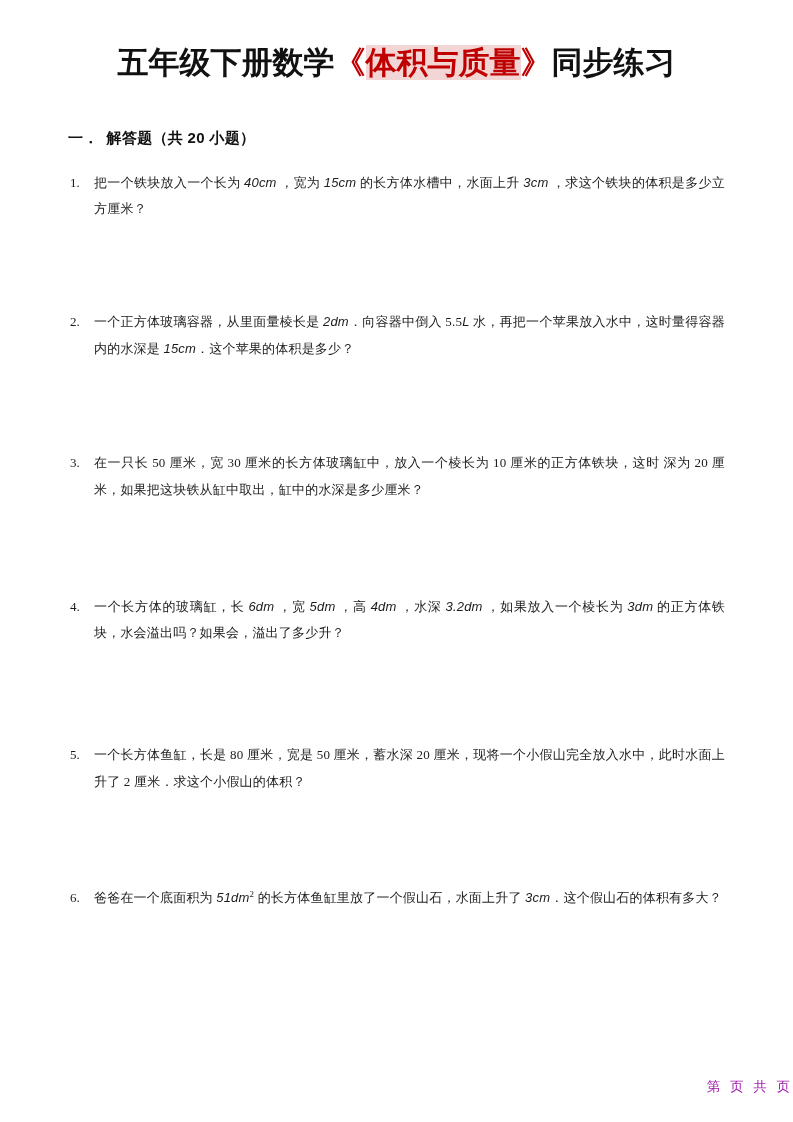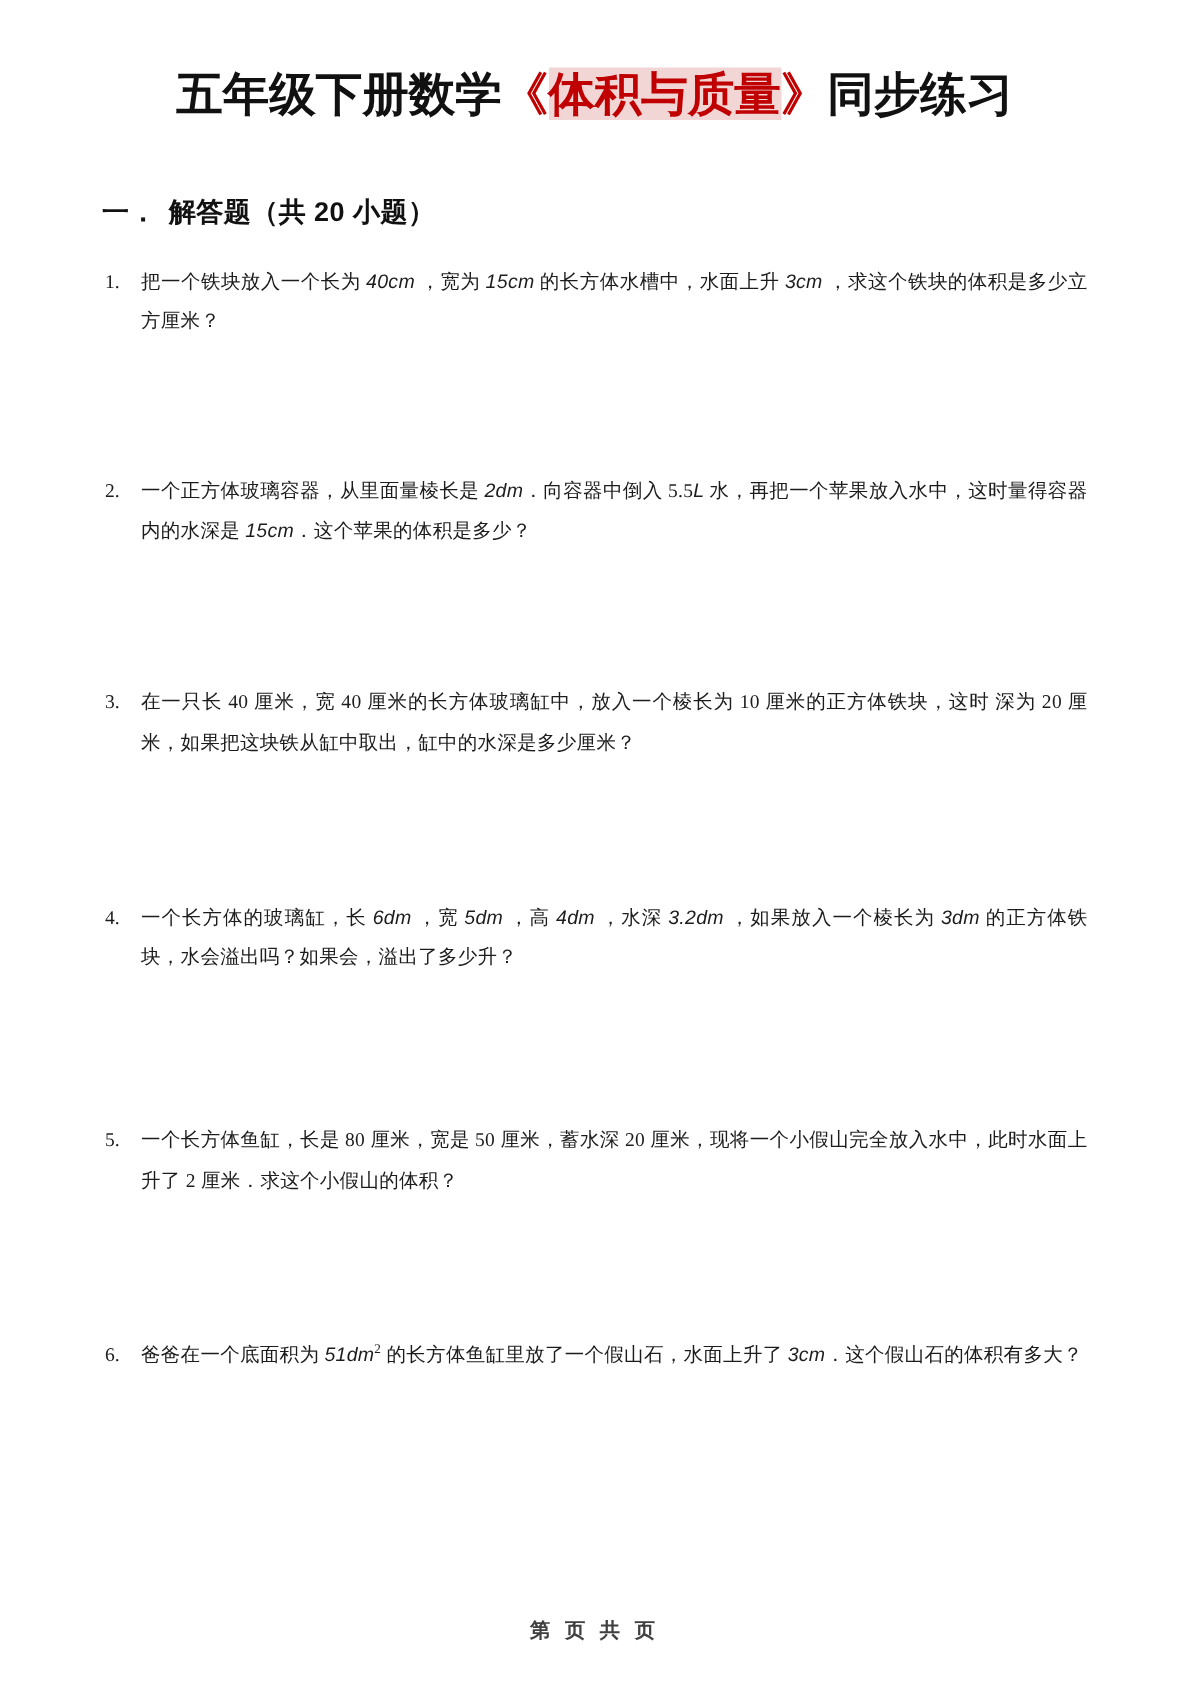--- a/index.html
+++ b/index.html
@@ -43,21 +43,21 @@
   .title-seg.hl {
     color: #c00000;
     background: #f2d5d5;
   }
 
   
   .section-heading {
     margin-top: 46px;
     font-family: "Liberation Sans", sans-serif;
     font-weight: bold;
-    font-size: 18px;
+    font-size: 15px;
     color: #111111;
     letter-spacing: 0.3px;
   }
   .section-heading .sec-num { margin-right: 8px; }
 
   
   .questions {
     margin-top: 22px;
   }
   .q-item {
@@ -98,25 +98,25 @@
   .q-space-3 { height: 90px; }
   .q-space-4 { height: 95px; }
   .q-space-5 { height: 90px; }
 
   
   .footer {
     position: absolute;
     left: 0;
     right: 0;
     bottom: 26px;
-    text-align: center;
+    text-align: right;
     font-family: "Liberation Sans", sans-serif;
     font-size: 13.5px;
-    font-weight: bold;
-    color: #404040;
+    font-weight: normal;
+    color: #a21caf;
     letter-spacing: 3px;
   }
 </style>
 </head>
 <body>
 
 <div class="page">
 
   <div class="title-block">
     <div class="title-line">
@@ -137,21 +137,21 @@
     <div class="q-space-1"></div>
 
     <div class="q-item">
       <div class="q-num">2.</div>
       <div class="q-text">一个正方体玻璃容器，从里面量棱长是 <i>2dm</i>．向容器中倒入 5.5<i>L</i> 水，再把一个苹果放入水中，这时量得容器内的水深是 <i>15cm</i>．这个苹果的体积是多少？</div>
     </div>
     <div class="q-space-2"></div>
 
     <div class="q-item">
       <div class="q-num">3.</div>
-      <div class="q-text">在一只长 40 厘米，宽 40 厘米的长方体玻璃缸中，放入一个棱长为 10 厘米的正方体铁块，这时 深为 20 厘米，如果把这块铁从缸中取出，缸中的水深是多少厘米？</div>
+      <div class="q-text">在一只长 50 厘米，宽 30 厘米的长方体玻璃缸中，放入一个棱长为 10 厘米的正方体铁块，这时 深为 20 厘米，如果把这块铁从缸中取出，缸中的水深是多少厘米？</div>
     </div>
     <div class="q-space-3"></div>
 
     <div class="q-item">
       <div class="q-num">4.</div>
       <div class="q-text">一个长方体的玻璃缸，长 <i>6dm</i> ，宽 <i>5dm</i> ，高 <i>4dm</i> ，水深 <i>3.2dm</i> ，如果放入一个棱长为 <i>3dm</i> 的正方体铁块，水会溢出吗？如果会，溢出了多少升？</div>
     </div>
     <div class="q-space-4"></div>
 
     <div class="q-item">

